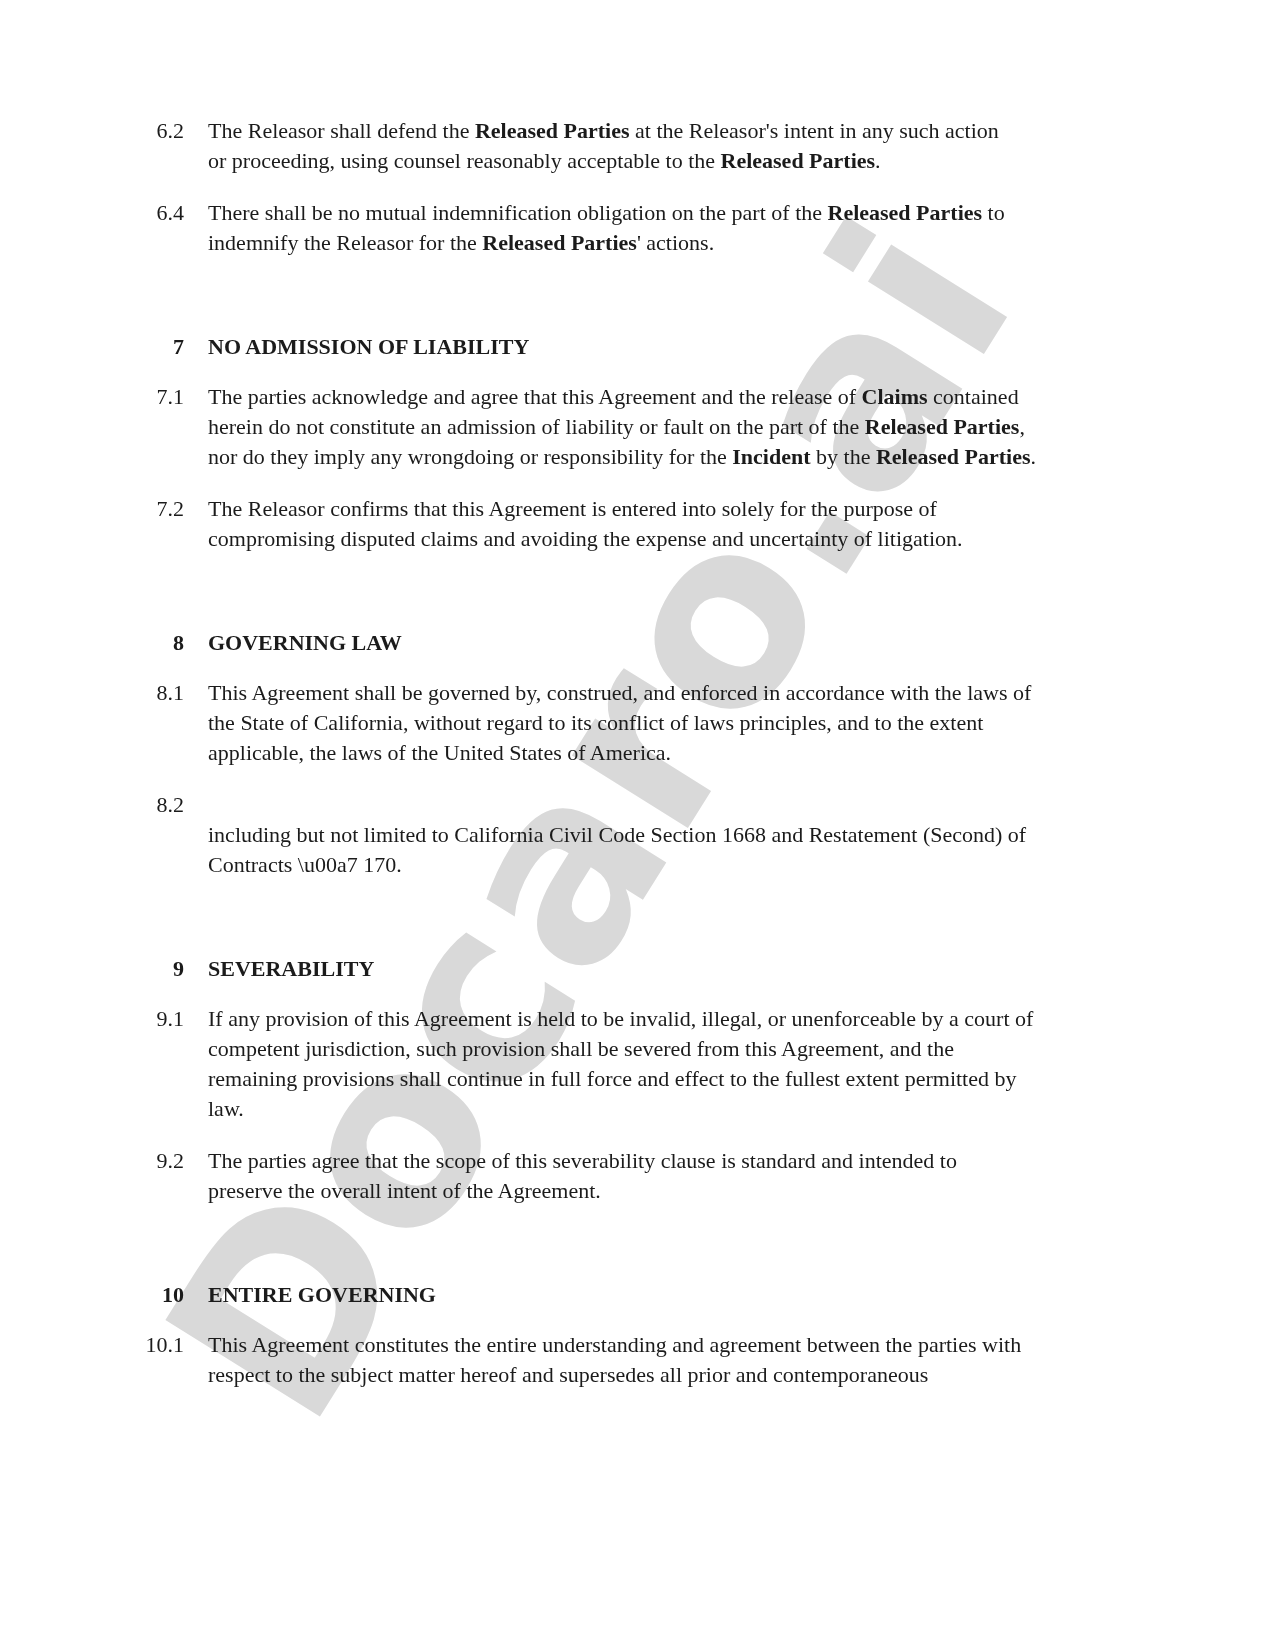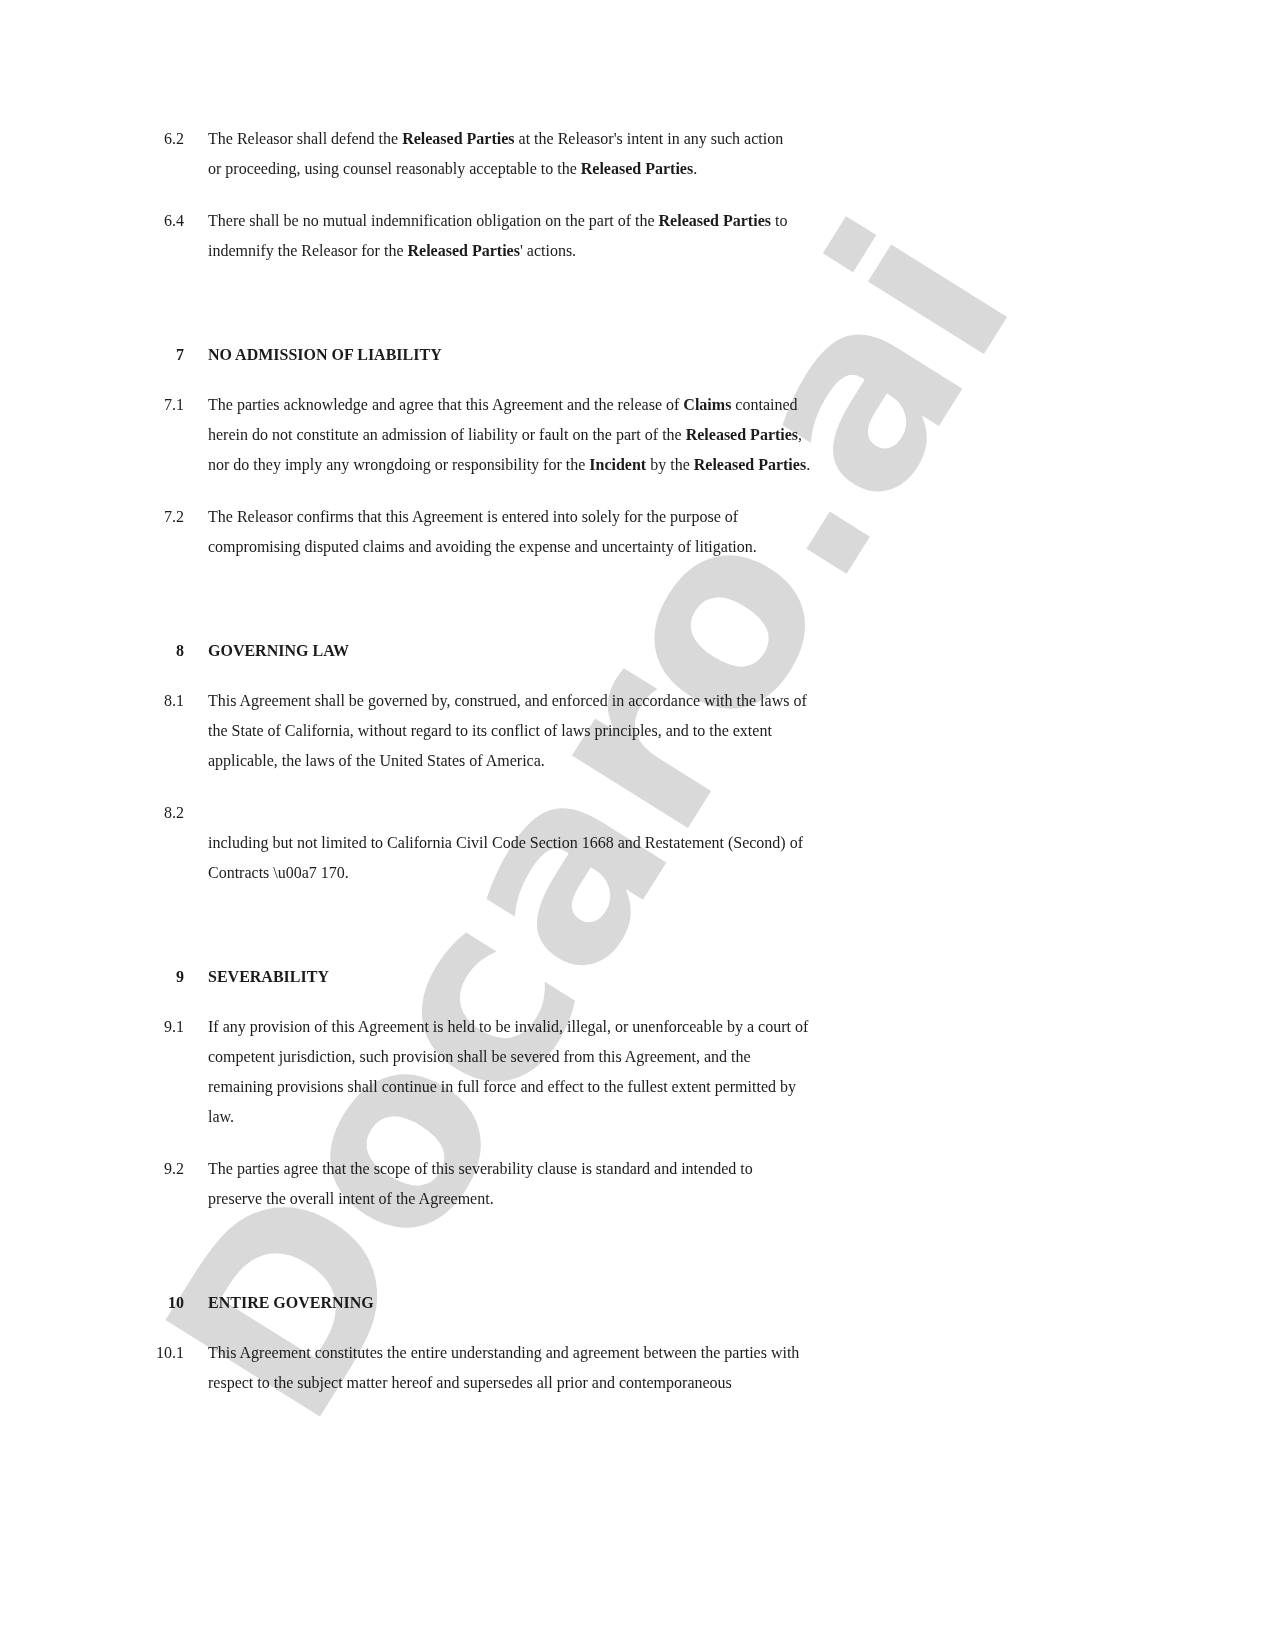--- a/index.html
+++ b/index.html
@@ -37,23 +37,22 @@
     color: #d9d9d9;
     white-space: nowrap;
   }
   .content {
     position: relative;
     z-index: 1;
     display: flex;
     flex-direction: column;
     align-items: flex-start;
     padding: 116px 0 0 120px;
-    font-size: 16px;
+    font-size: 22px;
     line-height: 30px;
-    margin-top: 8px;
   }
   .row {
     display: flex;
     margin: 0 0 22px 0;
   }
   .heading-row {
     margin-top: 52px;
     margin-bottom: 20px;
     font-weight: bold;
   }

